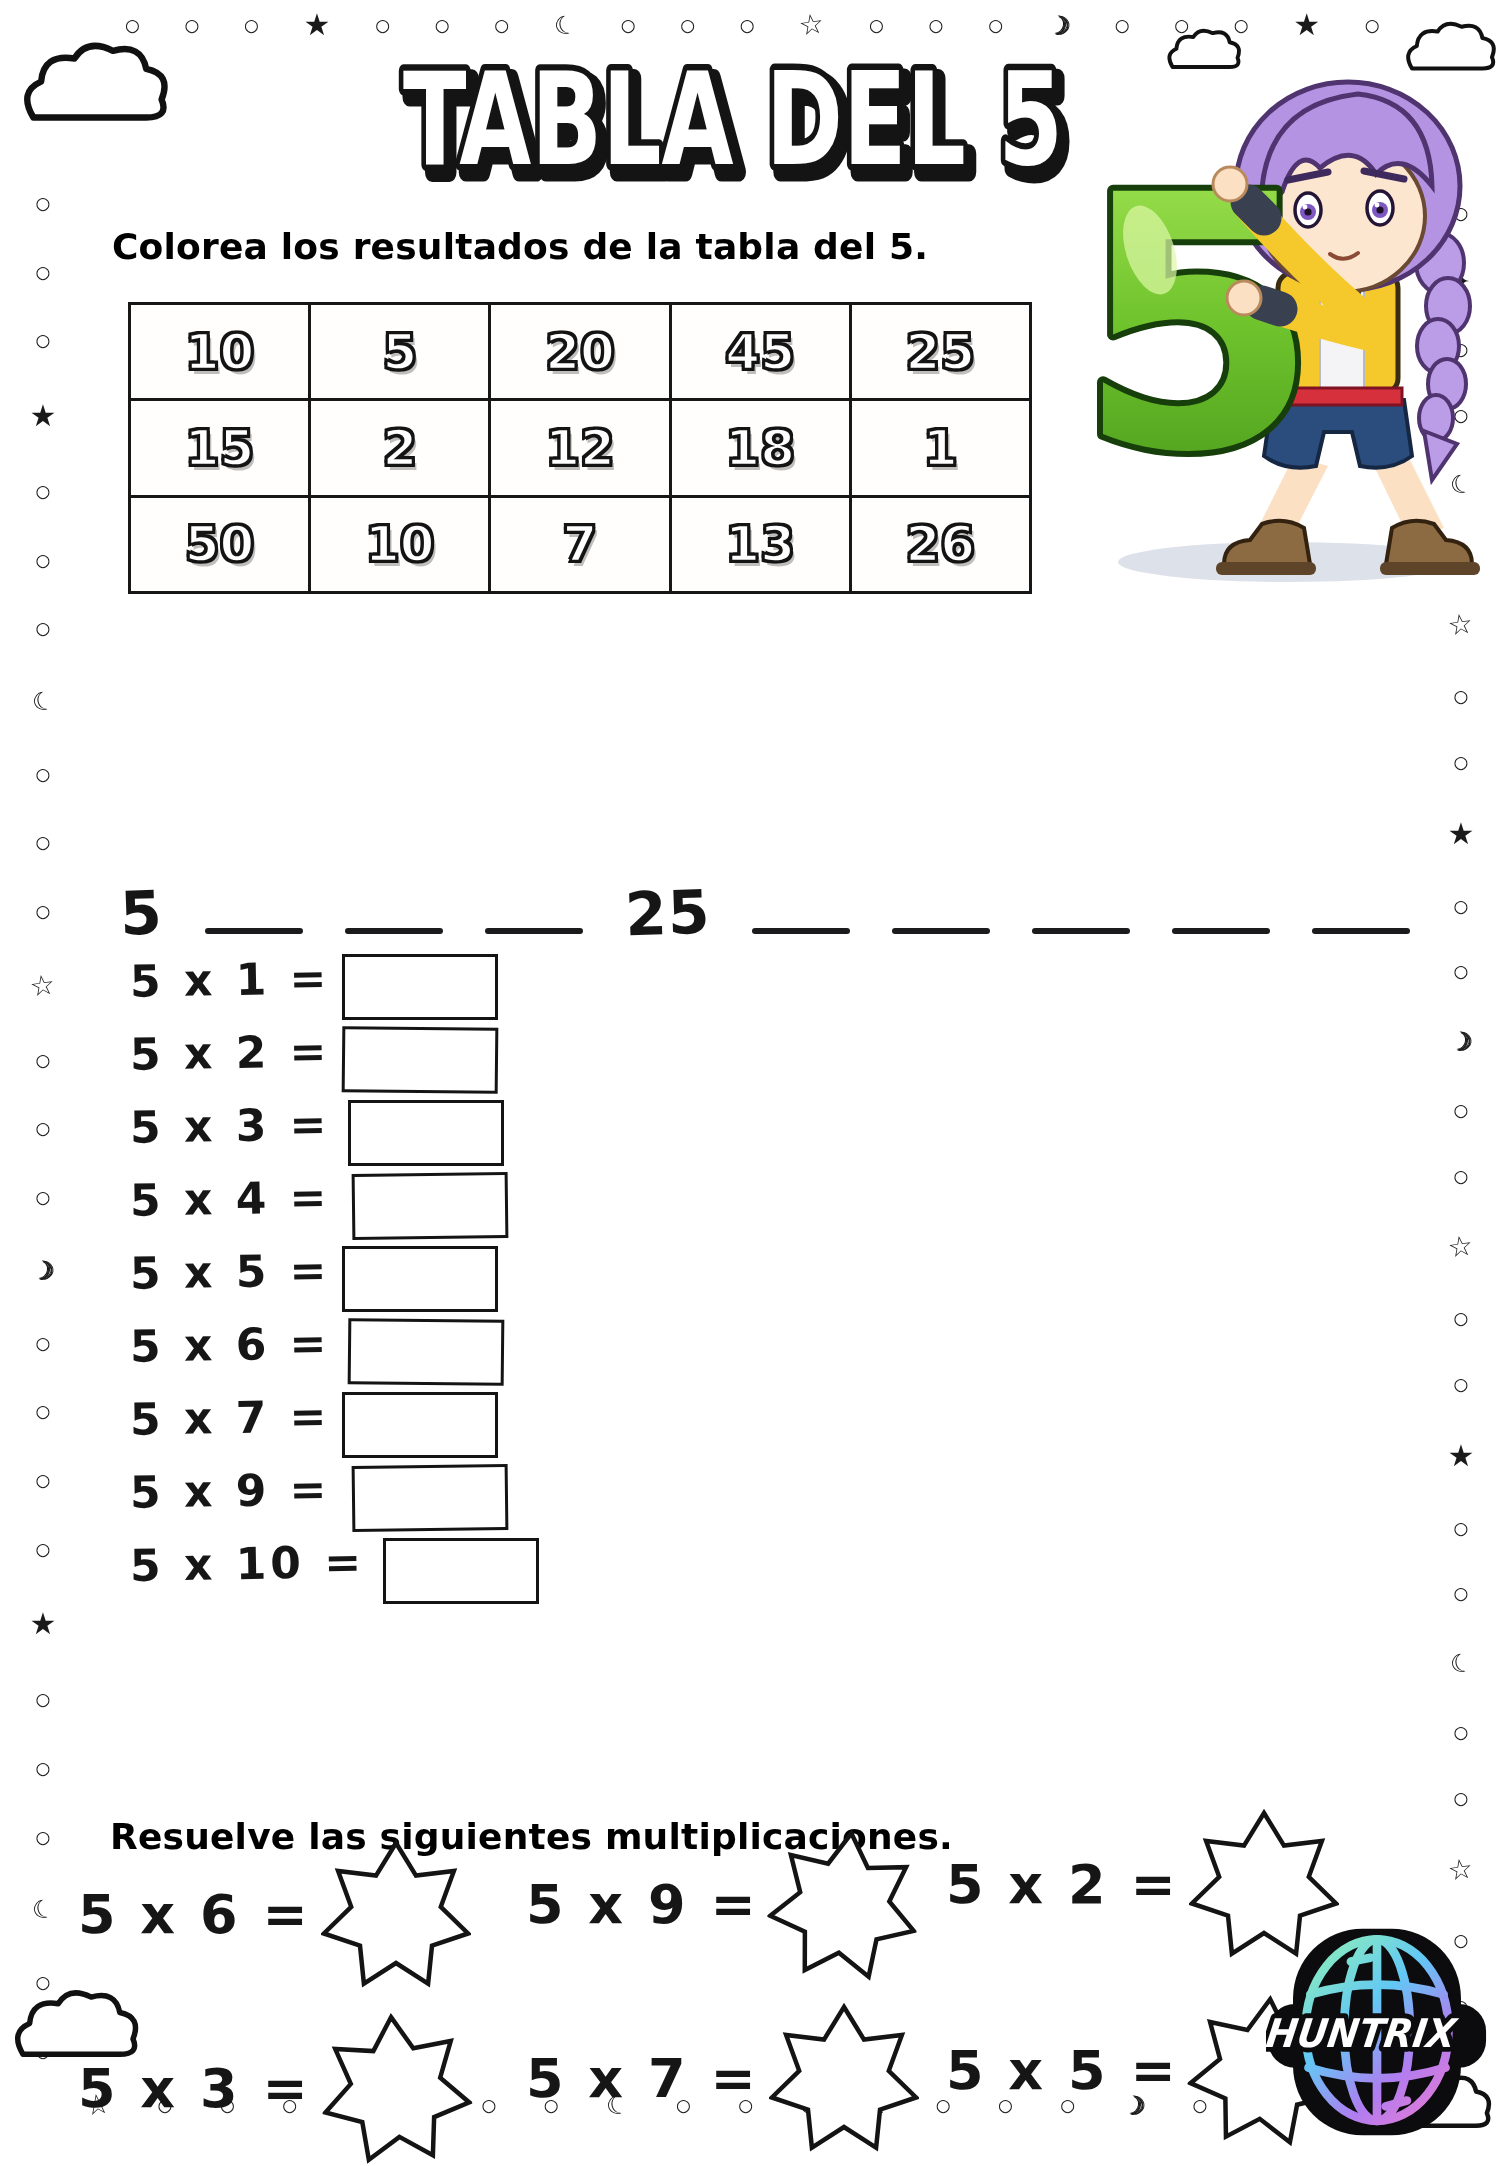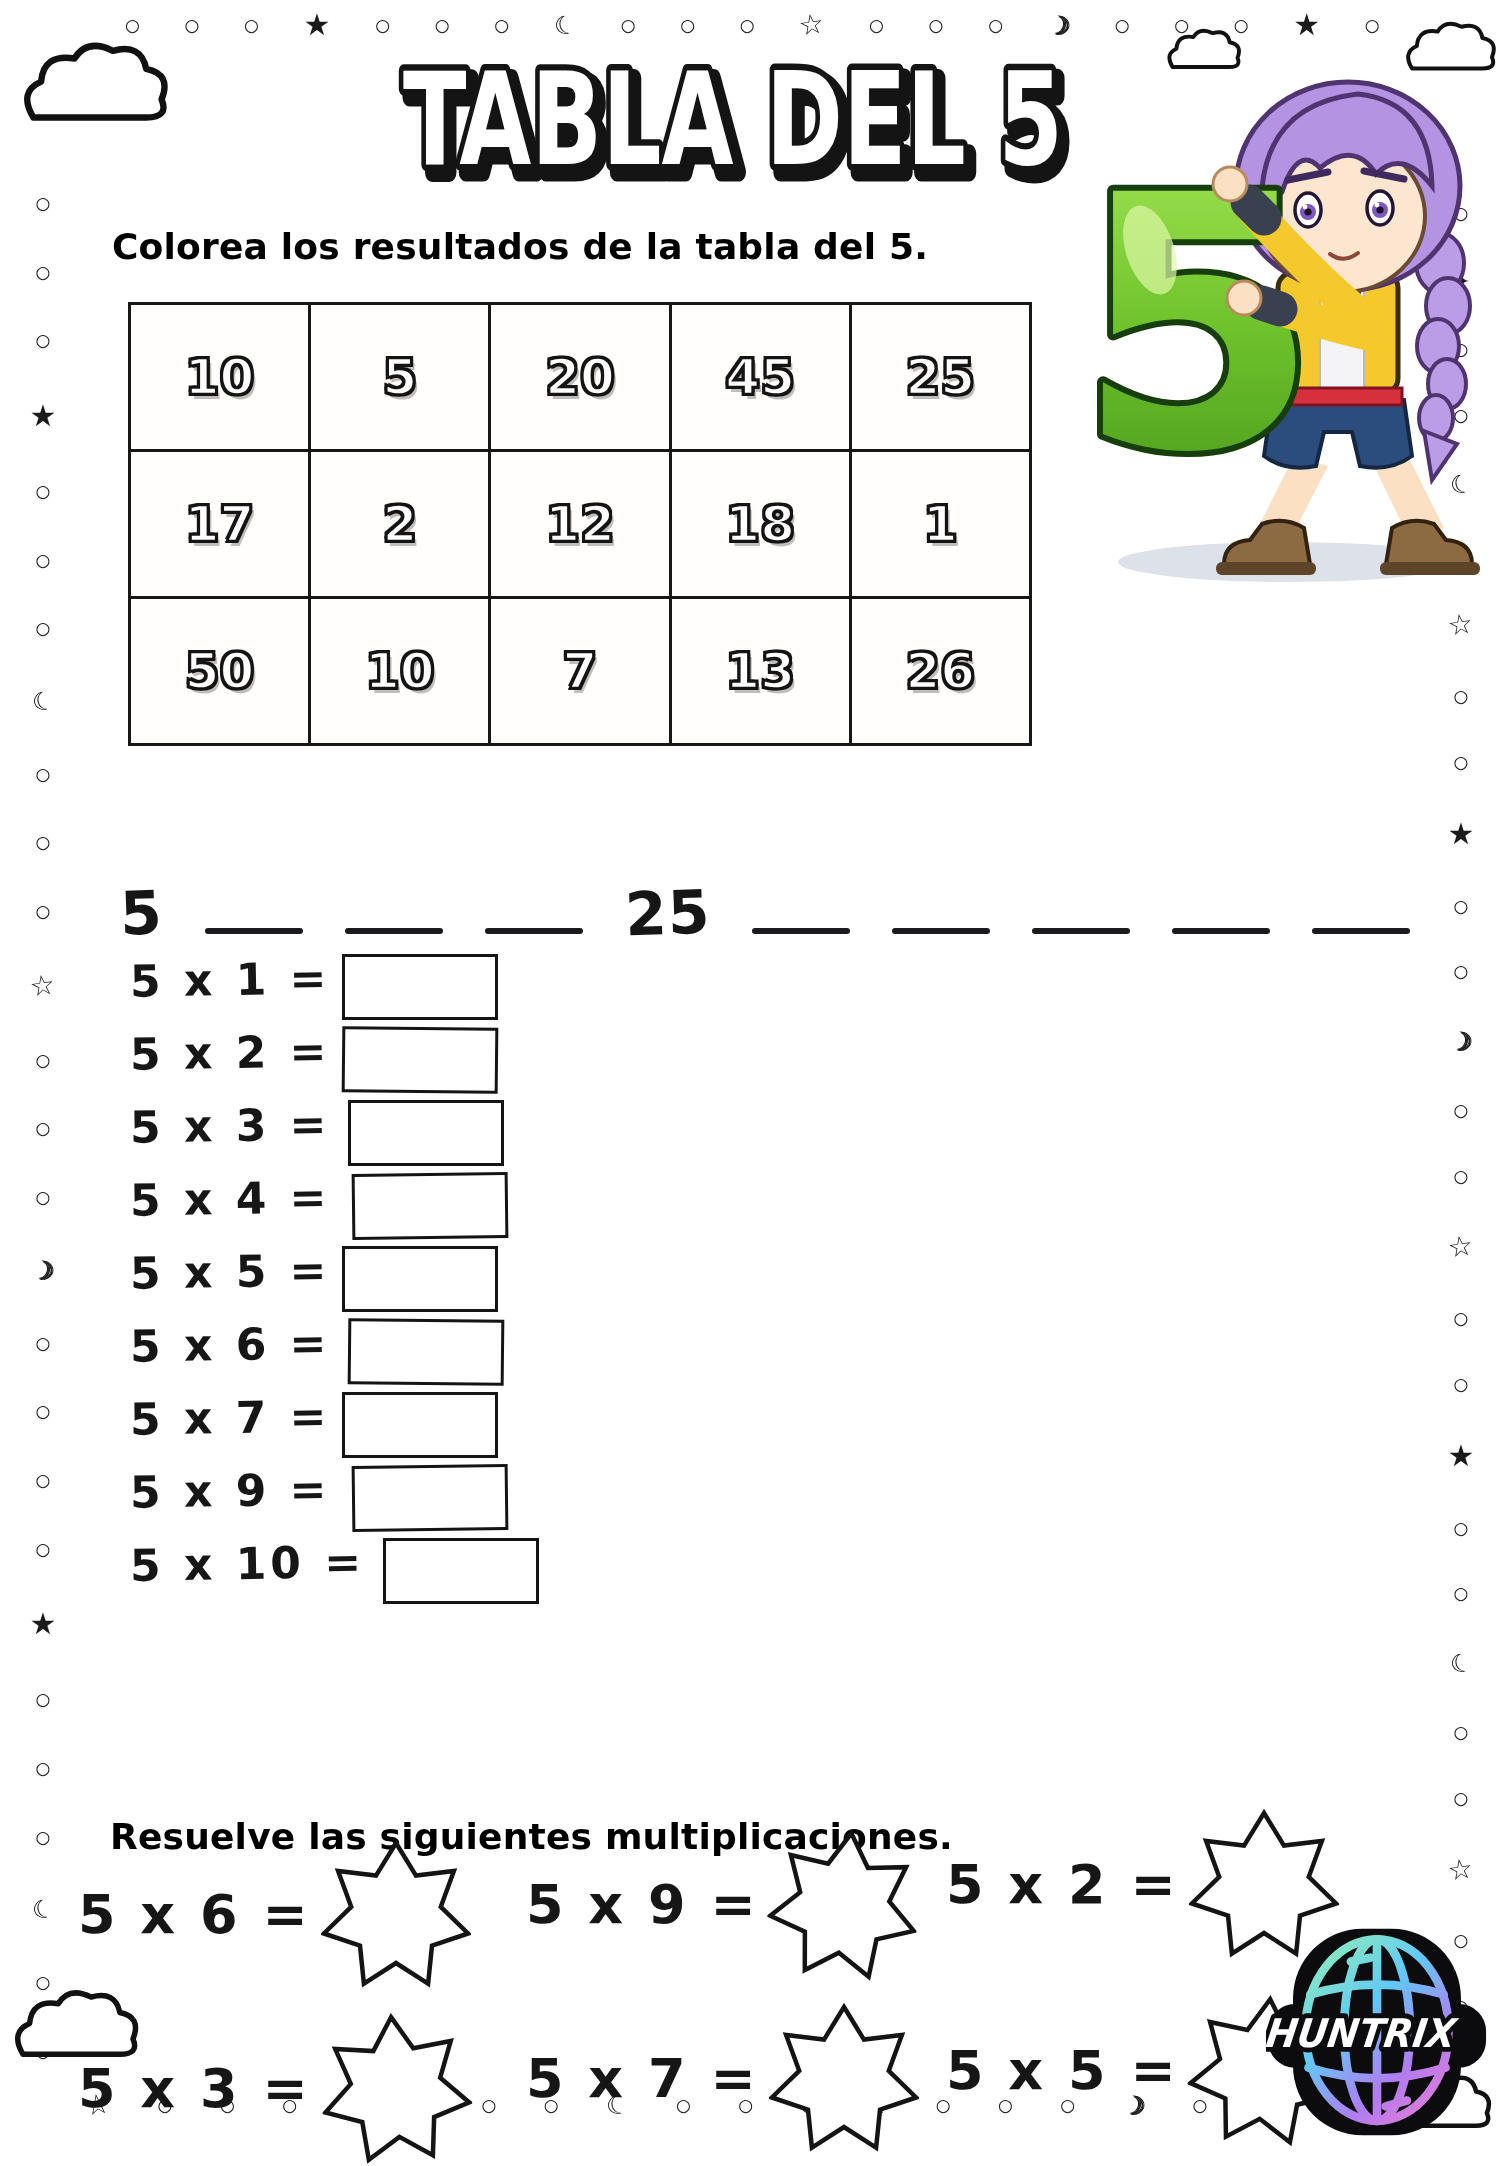--- a/index.html
+++ b/index.html
@@ -33,21 +33,21 @@
   #instr3{left:110px;top:1780px;}
 
   
   .bubble{
     color:#ffffff;font-weight:800;
     -webkit-text-stroke:2.4px #141414;
     text-shadow:-2px -2px 0 #141414,2px -2px 0 #141414,-2px 2px 0 #141414,2px 2px 0 #141414,3.5px 4.5px 0 rgba(0,0,0,.25);
   }
 
   
-  table.grid{position:absolute;left:128px;top:302px;width:904px;height:444px;border-collapse:collapse;table-layout:fixed;padding-left:12px;}
+  table.grid{position:absolute;left:128px;top:302px;width:904px;height:292px;border-collapse:collapse;table-layout:fixed;padding-left:12px;}
   table.grid td{border:3px solid #171717;text-align:center;vertical-align:middle;background:#fffefd;}
   table.grid .bubble{font-size:50px;}
 
   
   .series{position:absolute;left:120px;top:852px;width:1340px;height:88px;display:flex;align-items:flex-end;gap:42px;}
   .seq-num{font-size:60px;font-weight:800;letter-spacing:1px;transform:rotate(-2deg);line-height:.9;}
   .blank{width:98px;height:0;border-bottom:6px solid #1b1b1d;border-radius:3px;margin-bottom:6px;}
 
   
   .mult-list{position:absolute;left:130px;top:954px;}
@@ -276,21 +276,21 @@
   <table class="grid">
     <tbody>
         <tr>
           <td><span class="bubble">10</span></td>
           <td><span class="bubble">5</span></td>
           <td><span class="bubble">20</span></td>
           <td><span class="bubble">45</span></td>
           <td><span class="bubble">25</span></td>
         </tr>
         <tr>
-          <td><span class="bubble">17</span></td>
+          <td><span class="bubble">15</span></td>
           <td><span class="bubble">2</span></td>
           <td><span class="bubble">12</span></td>
           <td><span class="bubble">18</span></td>
           <td><span class="bubble">1</span></td>
         </tr>
         <tr>
           <td><span class="bubble">50</span></td>
           <td><span class="bubble">10</span></td>
           <td><span class="bubble">7</span></td>
           <td><span class="bubble">13</span></td>

